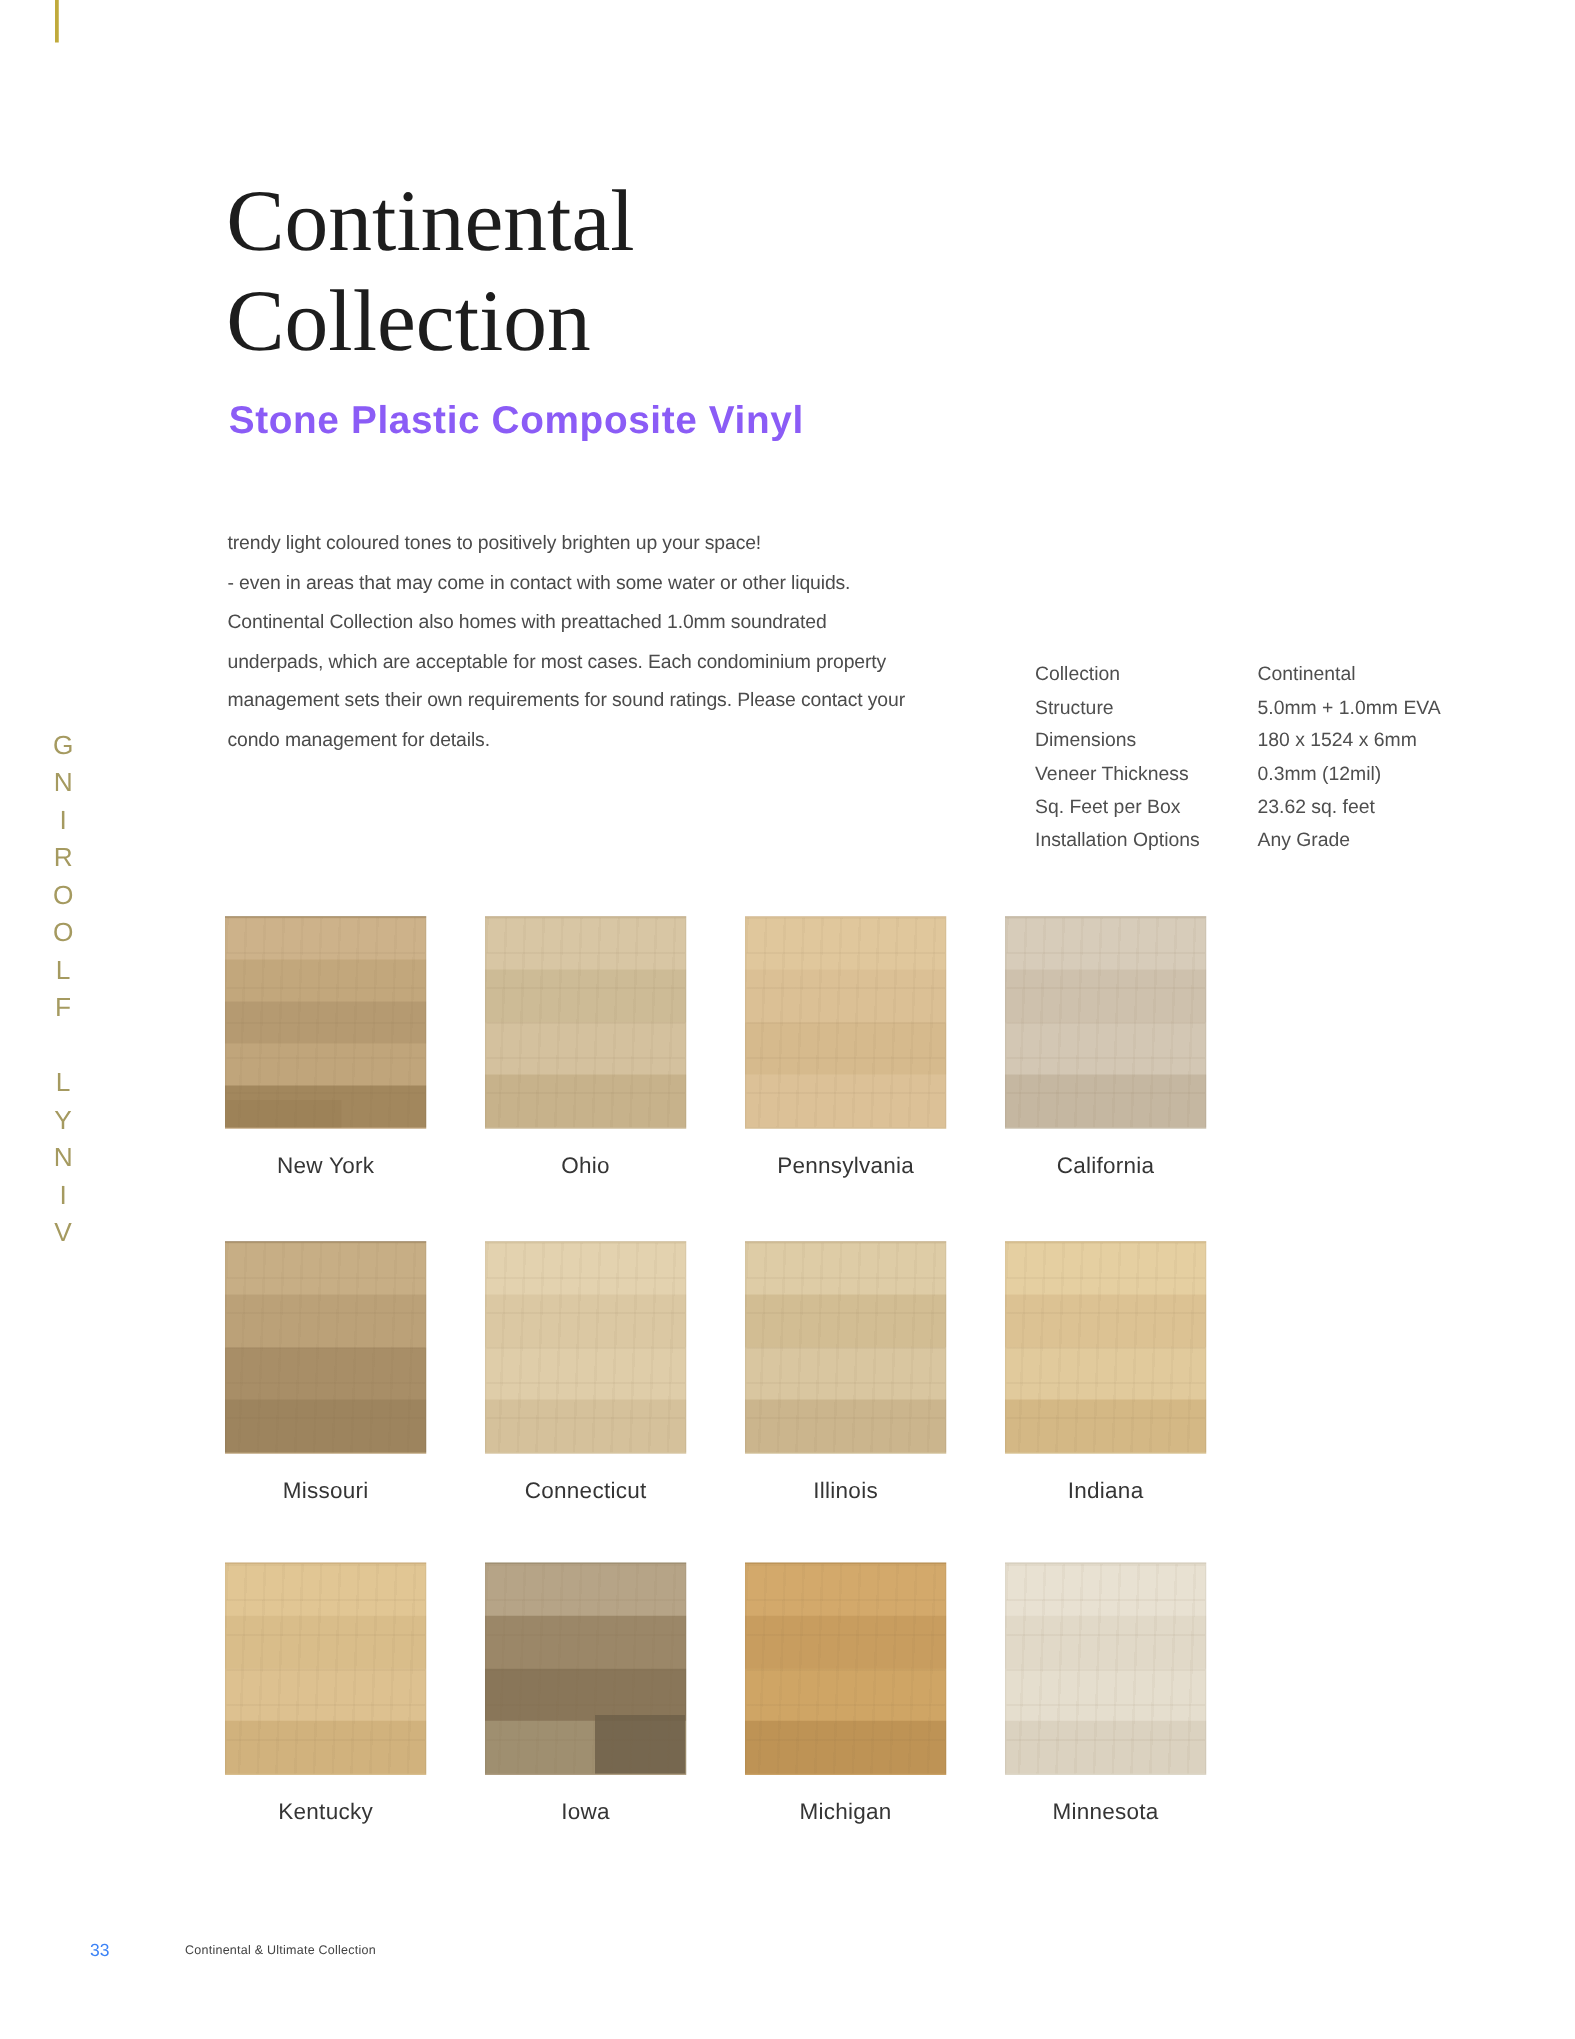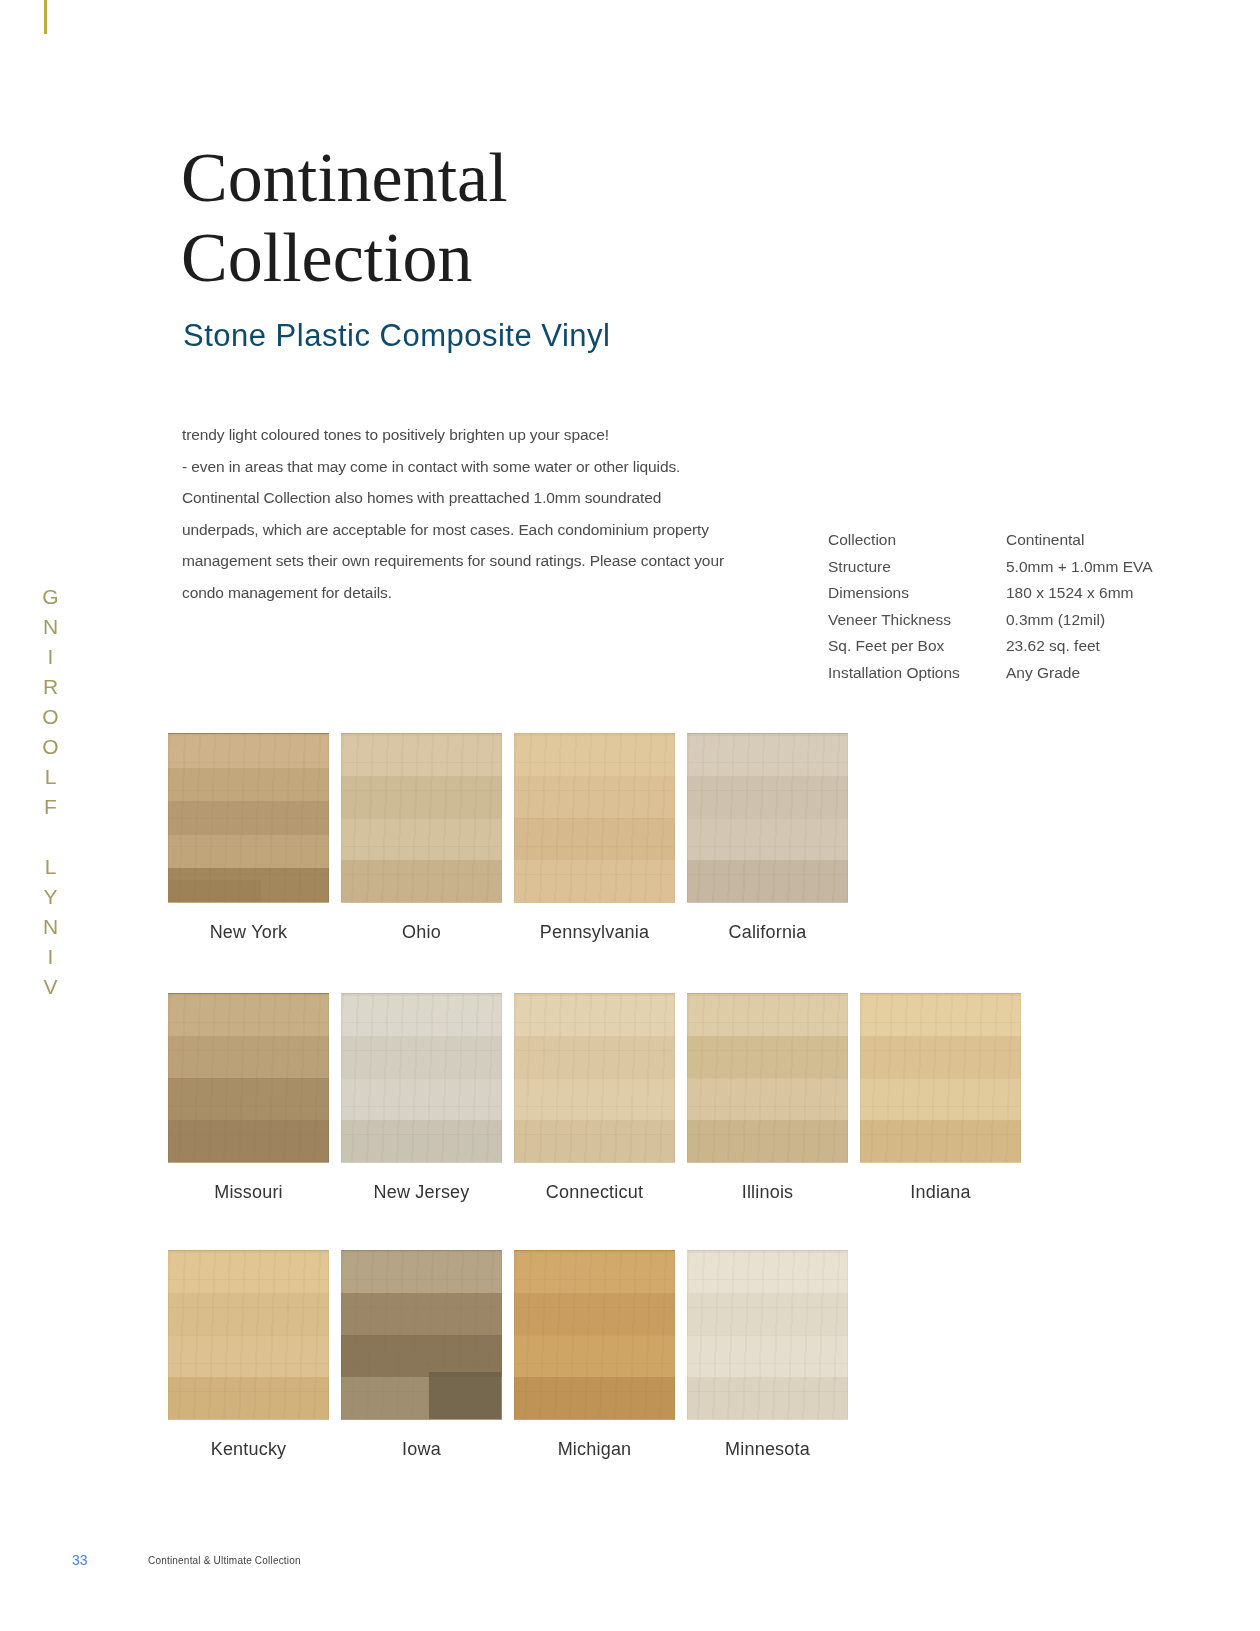--- a/index.html
+++ b/index.html
@@ -8,33 +8,33 @@
 
   .accent-dash{position:absolute;left:44px;top:0;width:3px;height:34px;}
 
   .side-label{position:absolute;left:38px;top:585px;height:392px;
       writing-mode:vertical-rl;text-orientation:upright;
       font-size:21px;letter-spacing:7px;font-weight:400;white-space:nowrap;}
 
   .title{position:absolute;left:181px;top:138px;
       font-family:"Liberation Serif",serif;font-size:70px;line-height:80px;
       color:#1d1d1d;letter-spacing:0px;}
-  .subtitle{position:absolute;left:183px;top:318px;font-size:31px;color:#0c4a6e;
-      letter-spacing:0.5px;font-weight:400;}
+  .subtitle{position:absolute;left:183px;top:318px;font-size:31px;color:#8b5cf6;
+      letter-spacing:0.5px;font-weight:700;}
 
   .description{position:absolute;left:182px;top:419px;font-size:15.5px;line-height:31.5px;
       color:#4b4b4b;letter-spacing:-0.1px;}
   .dline{white-space:nowrap;height:31.5px;}
 
   .spec-table{position:absolute;left:828px;top:527px;font-size:15.5px;color:#4e4e4e;}
   .spec-row{display:flex;height:26.5px;line-height:26.5px;}
   .spec-label{width:178px;}
   .spec-value{white-space:nowrap;}
 
-  .swatch-row{position:absolute;left:168px;display:flex;gap:12px;}
+  .swatch-row{position:absolute;left:180px;display:flex;gap:47px;}
   .card{margin:0;width:161px;display:flex;flex-direction:column;align-items:center;}
   .swatch{position:relative;width:161px;height:170px;border:1px solid rgba(0,0,0,0.04);
       box-sizing:border-box;overflow:hidden;}
   .grain{position:absolute;inset:0;
       background-image:
         repeating-linear-gradient(180deg, rgba(110,85,55,0.06) 0 1.5px, rgba(255,255,255,0) 1.5px 28px),
         repeating-linear-gradient(92deg, rgba(120,95,60,0.05) 0 2px, rgba(255,255,255,0) 2px 15px);}
   .patch{position:absolute;opacity:0.85;}
   .patch-left{left:0;bottom:0;width:58%;height:13%;}
   .patch-right{right:0;bottom:0;width:45%;height:28%;}
@@ -123,26 +123,20 @@
       </figure>
     </div>
   <div class="swatch-row" id="row-2" style="top: 993px;">
       <figure class="card">
         <div class="swatch" style="background: linear-gradient(rgb(199, 174, 133) 0%, rgb(199, 174, 133) 25%, rgb(187, 161, 120) 25%, rgb(187, 161, 120) 50%, rgb(168, 142, 103) 50%, rgb(168, 142, 103) 75%, rgb(157, 132, 94) 75%, rgb(157, 132, 94) 100%);">
           <div class="grain"></div>
         </div>
         <figcaption class="cap">Missouri</figcaption>
       </figure>
       <figure class="card">
-        <div class="swatch" style="background: linear-gradient(rgb(219, 215, 203) 0%, rgb(219, 215, 203) 25%, rgb(210, 205, 191) 25%, rgb(210, 205, 191) 50%, rgb(215, 210, 197) 50%, rgb(215, 210, 197) 75%, rgb(201, 195, 179) 75%, rgb(201, 195, 179) 100%);">
-          <div class="grain"></div>
-        </div>
-        <figcaption class="cap">New Jersey</figcaption>
-      </figure>
-      <figure class="card">
         <div class="swatch" style="background: linear-gradient(rgb(227, 210, 175) 0%, rgb(227, 210, 175) 25%, rgb(219, 200, 163) 25%, rgb(219, 200, 163) 50%, rgb(223, 205, 169) 50%, rgb(223, 205, 169) 75%, rgb(213, 193, 155) 75%, rgb(213, 193, 155) 100%);">
           <div class="grain"></div>
         </div>
         <figcaption class="cap">Connecticut</figcaption>
       </figure>
       <figure class="card">
         <div class="swatch" style="background: linear-gradient(rgb(222, 204, 166) 0%, rgb(222, 204, 166) 25%, rgb(210, 189, 147) 25%, rgb(210, 189, 147) 50%, rgb(217, 198, 160) 50%, rgb(217, 198, 160) 75%, rgb(203, 181, 141) 75%, rgb(203, 181, 141) 100%);">
           <div class="grain"></div>
         </div>
         <figcaption class="cap">Illinois</figcaption>

